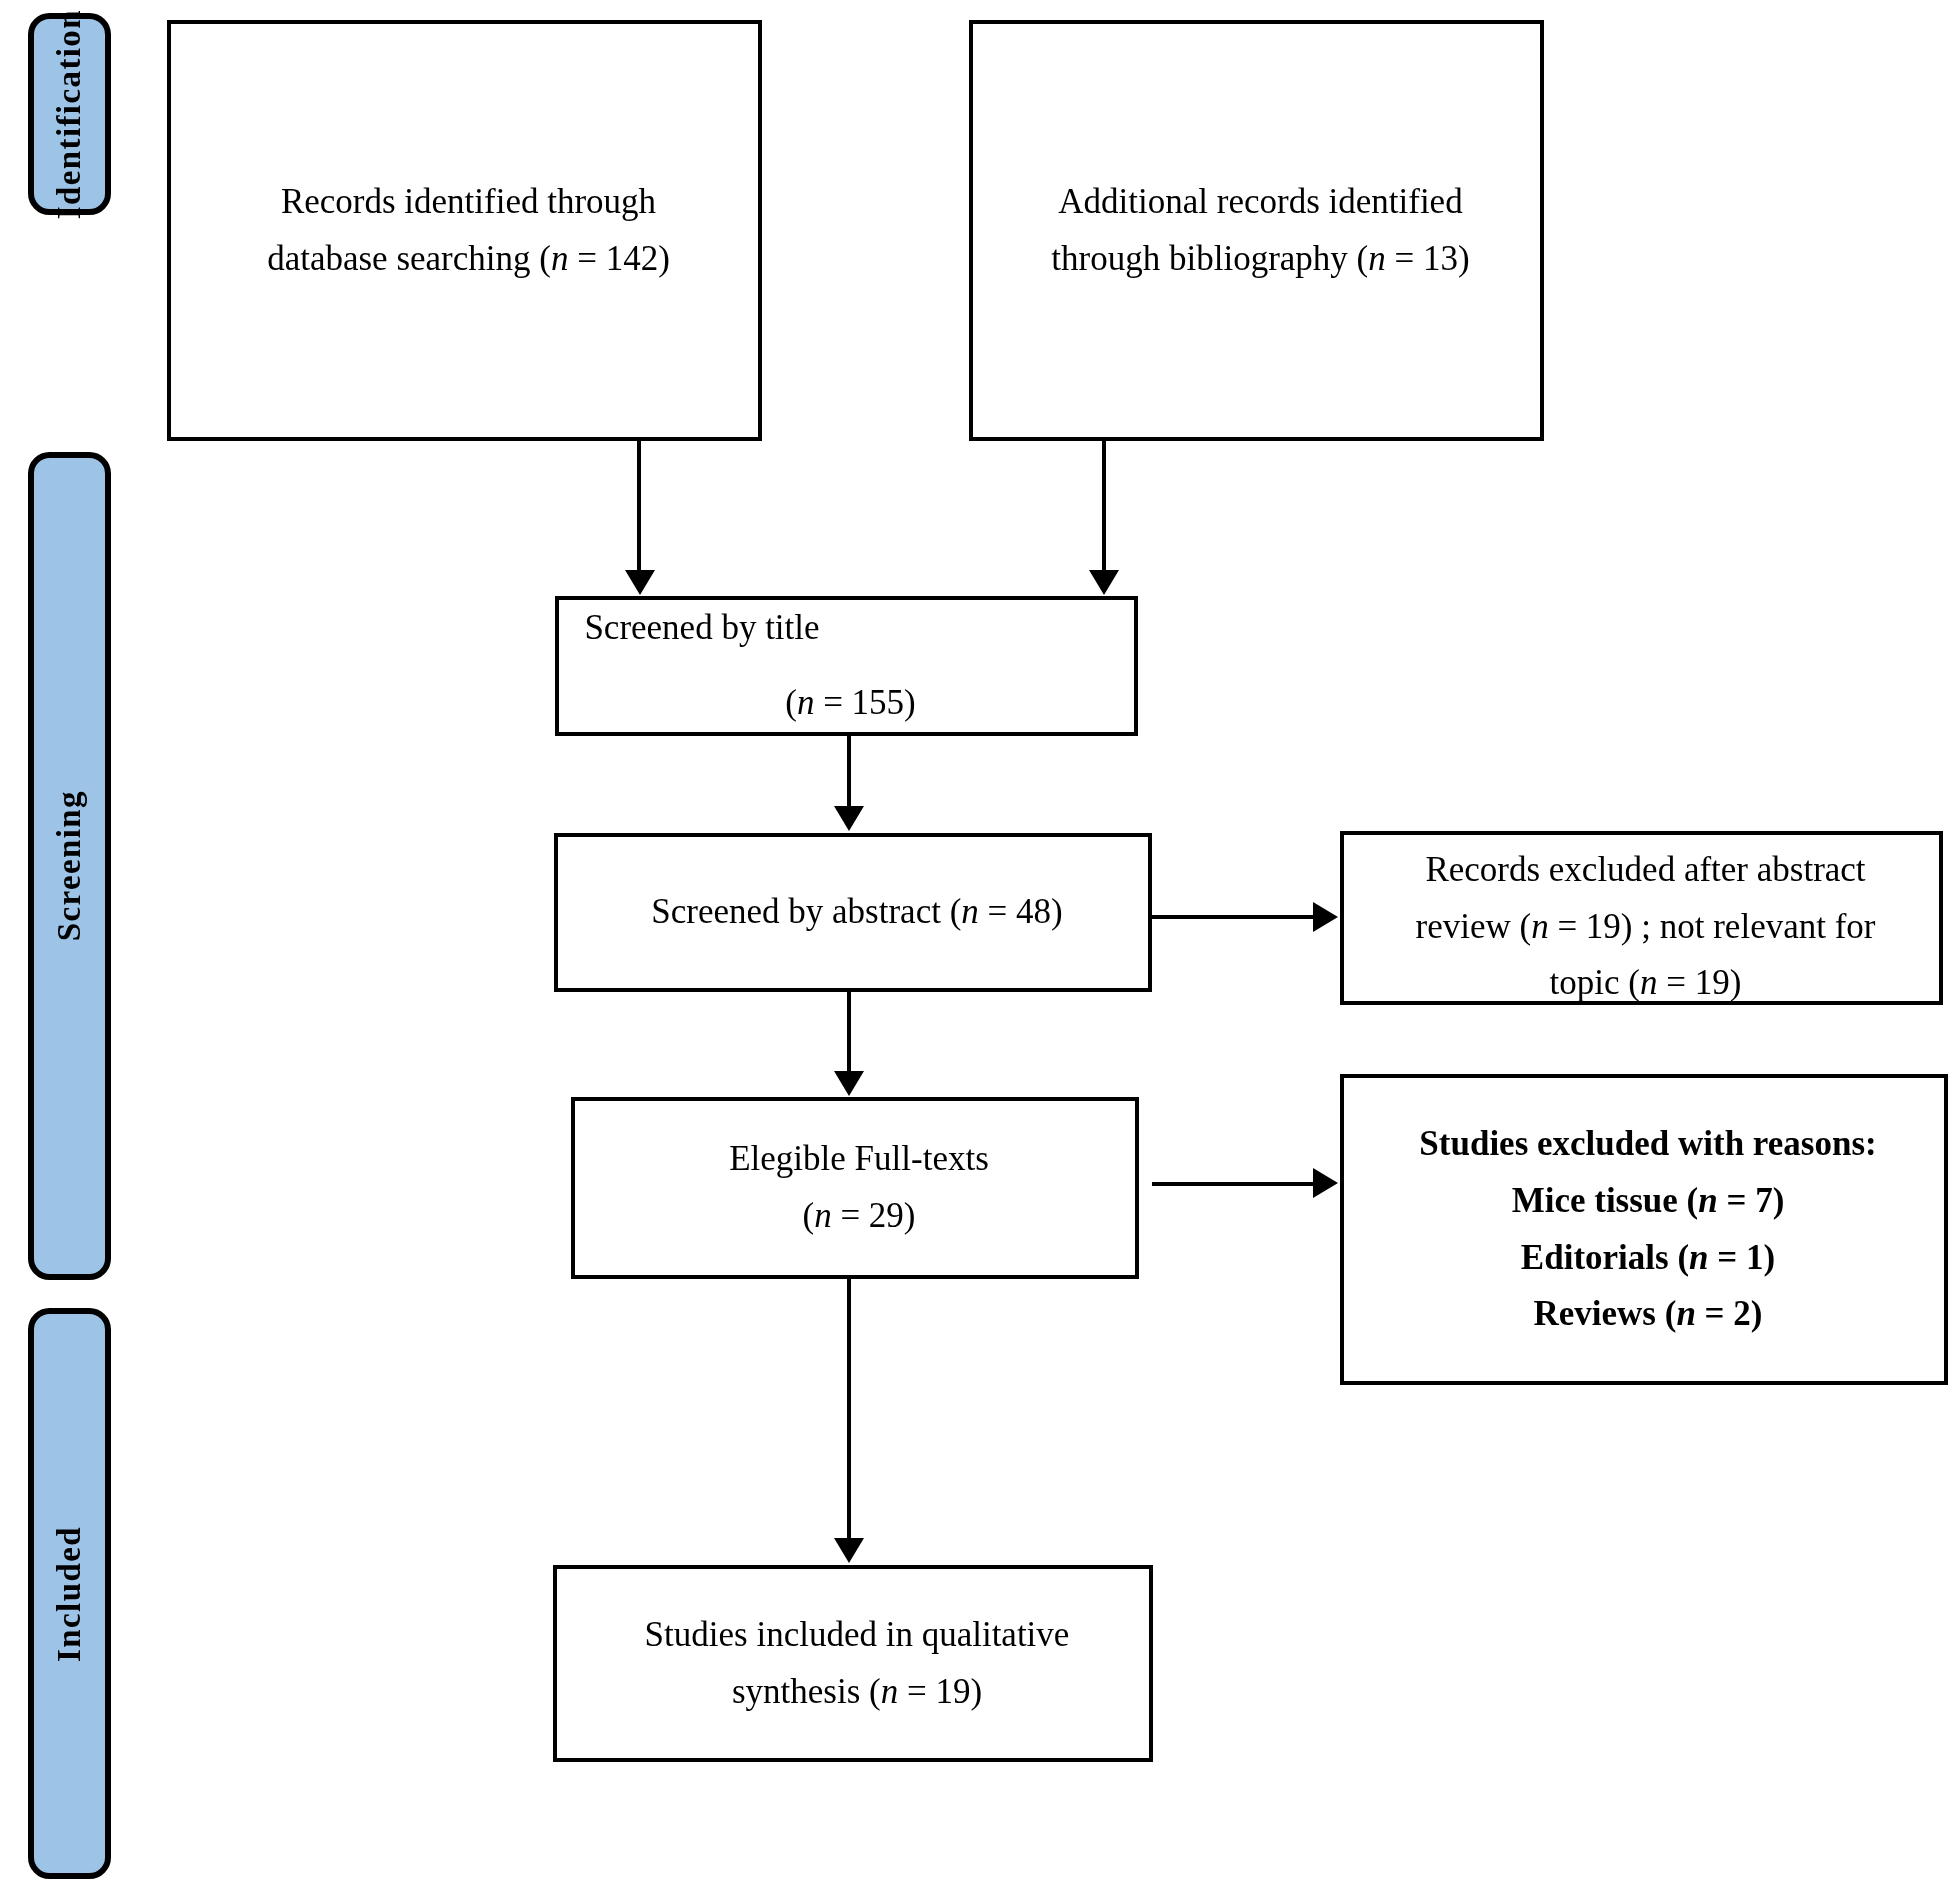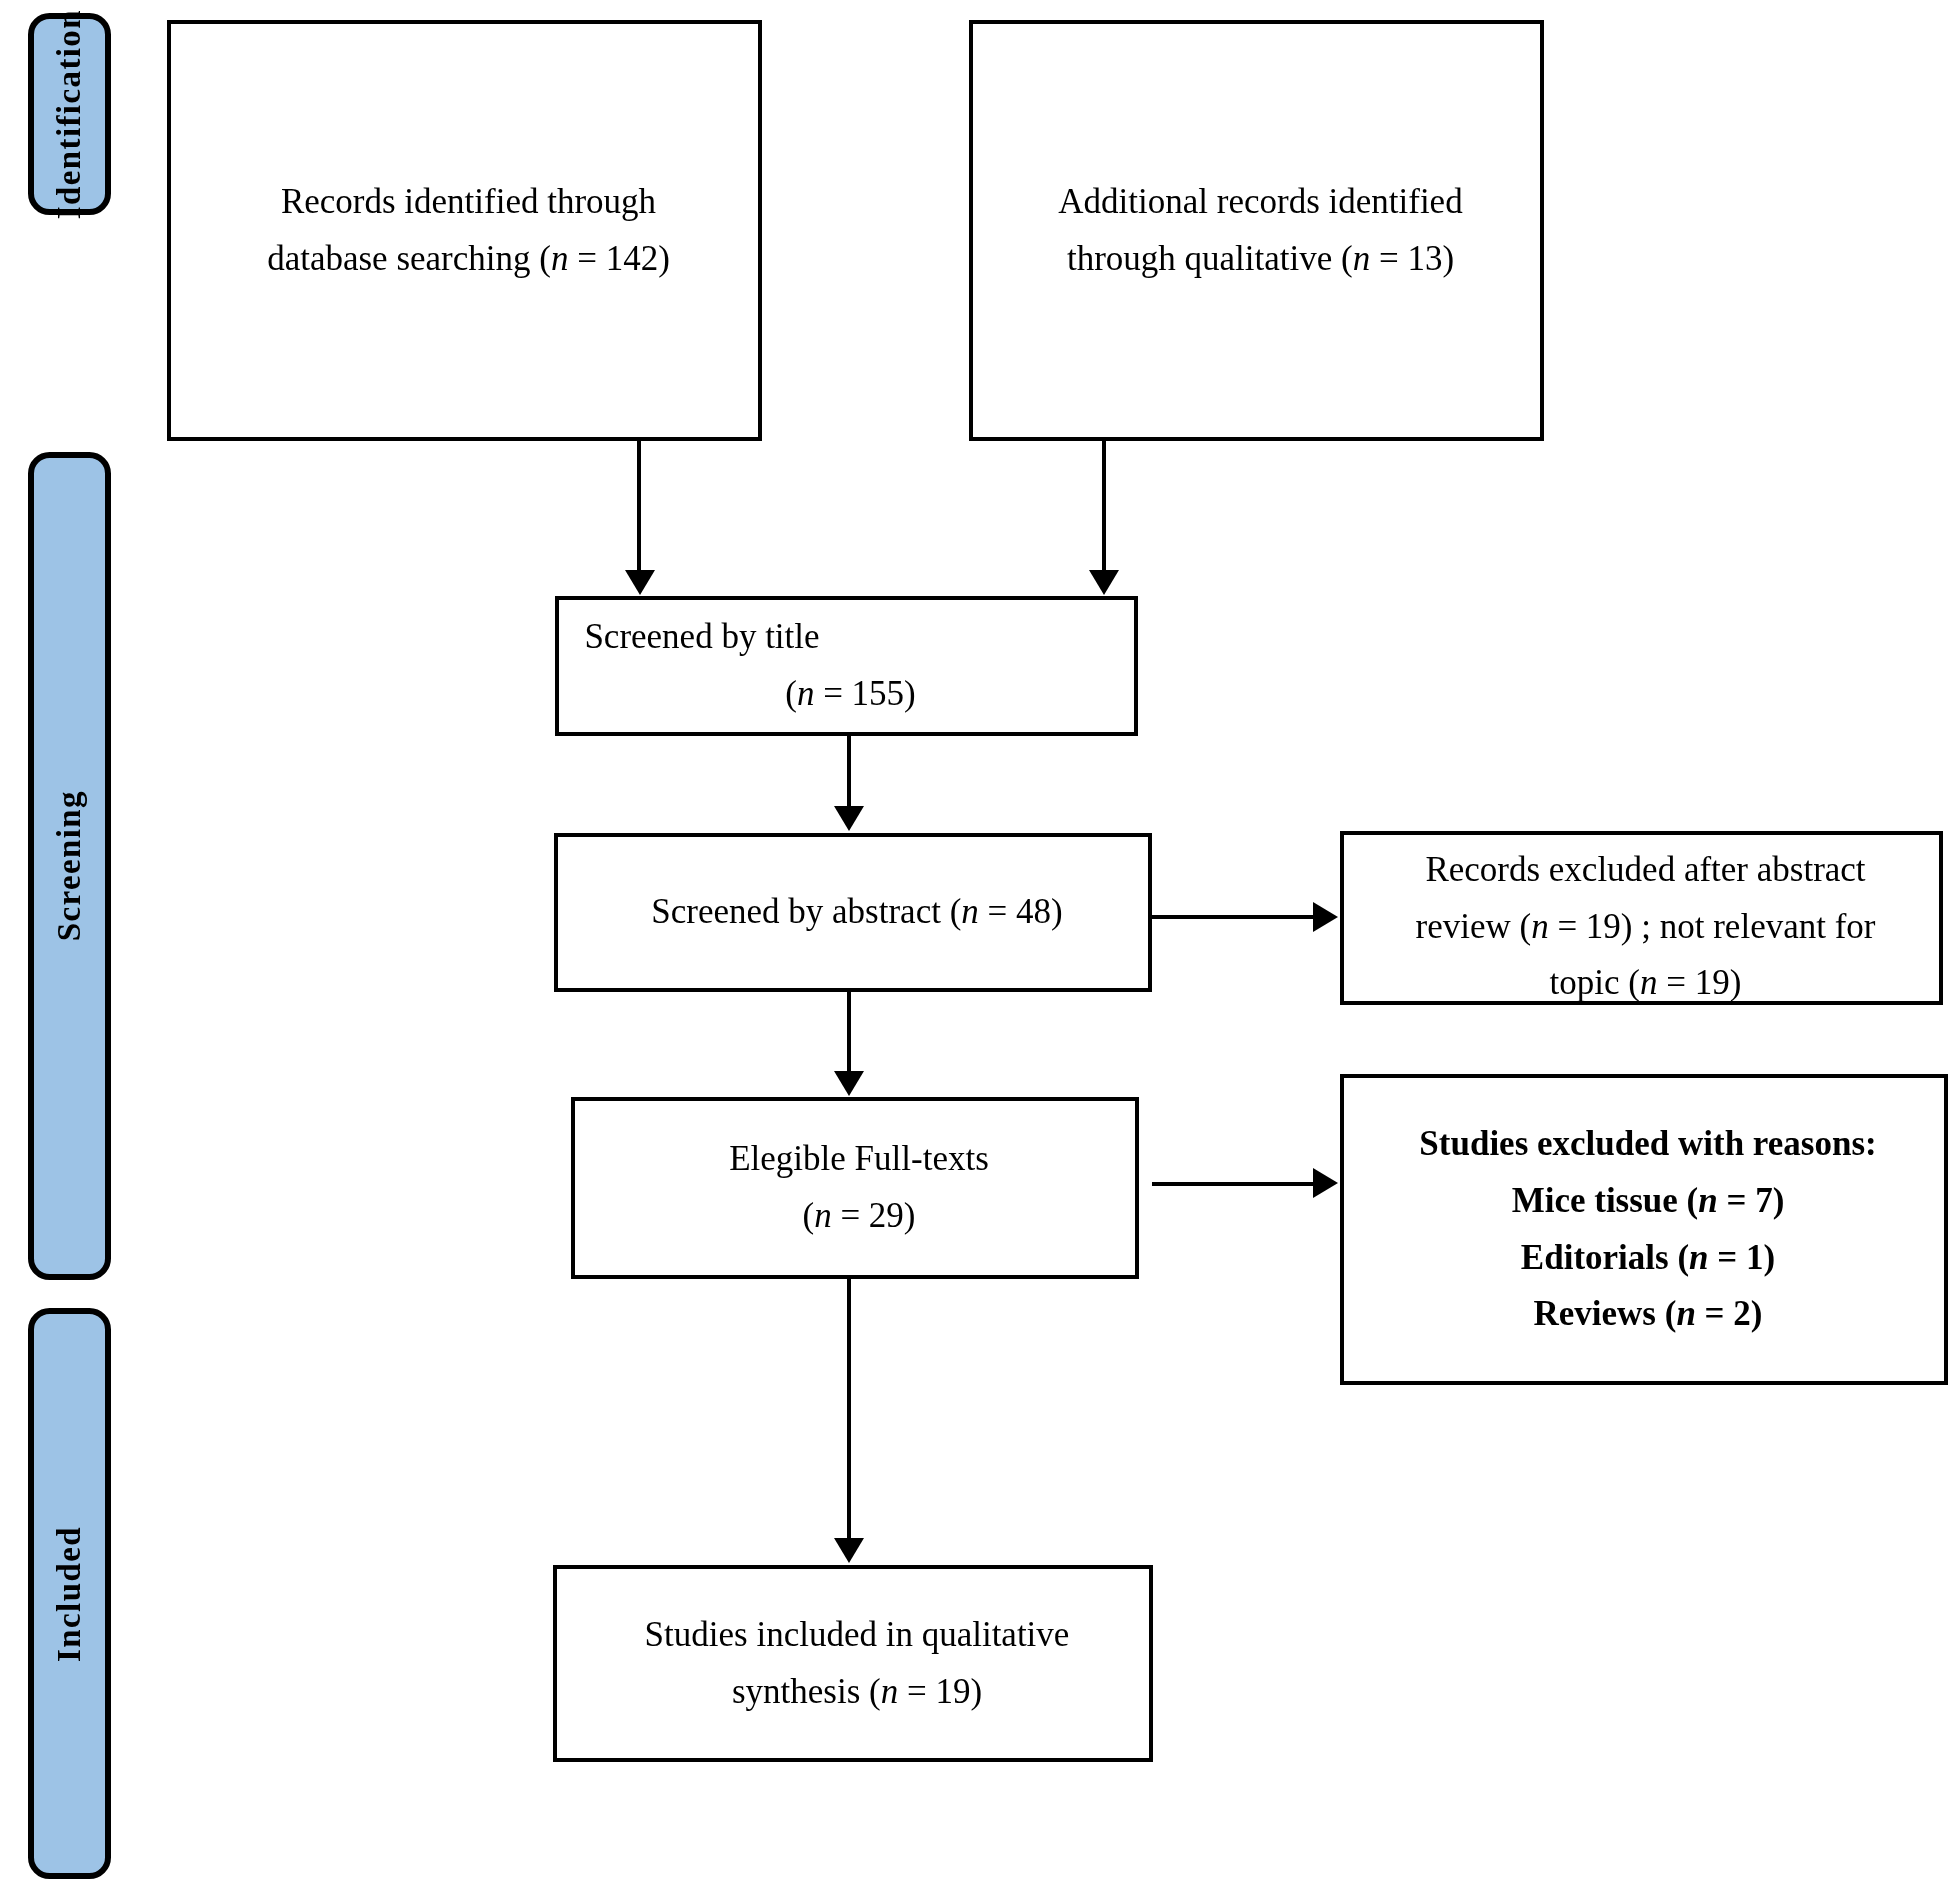--- a/index.html
+++ b/index.html
@@ -102,31 +102,31 @@
   <div class="fbox" style="left:167px; top:20px; width:595px; height:421px;">
     <div class="ftext ctr">Records identified through</div>
     <div class="ftext ctr">
       <span>database searching (</span><em class="nv">n</em><span> = 142)</span>
     </div>
   </div>
 
   <div class="fbox" style="left:969px; top:20px; width:575px; height:421px;">
     <div class="ftext ctr">Additional records identified</div>
     <div class="ftext ctr">
-      <span>through qualitative (</span><em class="nv">n</em><span> = 13)</span>
+      <span>through bibliography (</span><em class="nv">n</em><span> = 13)</span>
     </div>
   </div>
 
   <div class="vline" style="left:637px; top:441px; height:131px;"></div>
   <div class="arrow-down" style="left:625px; top:570px;"></div>
 
   <div class="vline" style="left:1102px; top:441px; height:131px;"></div>
   <div class="arrow-down" style="left:1089px; top:570px;"></div>
 
-  <div class="fbox" style="left:555px; top:596px; width:583px; height:140px; justify-content:center;">
+  <div class="fbox" style="left:555px; top:596px; width:583px; height:140px; justify-content:space-between;">
     <div class="ftext left">Screened by title</div>
     <div class="ftext ctr">
       <span>(</span><em class="nv">n</em><span> = 155)</span>
     </div>
   </div>
 
   <div class="vline" style="left:847px; top:736px; height:71px;"></div>
   <div class="arrow-down" style="left:834px; top:806px;"></div>
 
   <div class="fbox" style="left:554px; top:833px; width:598px; height:159px;">

